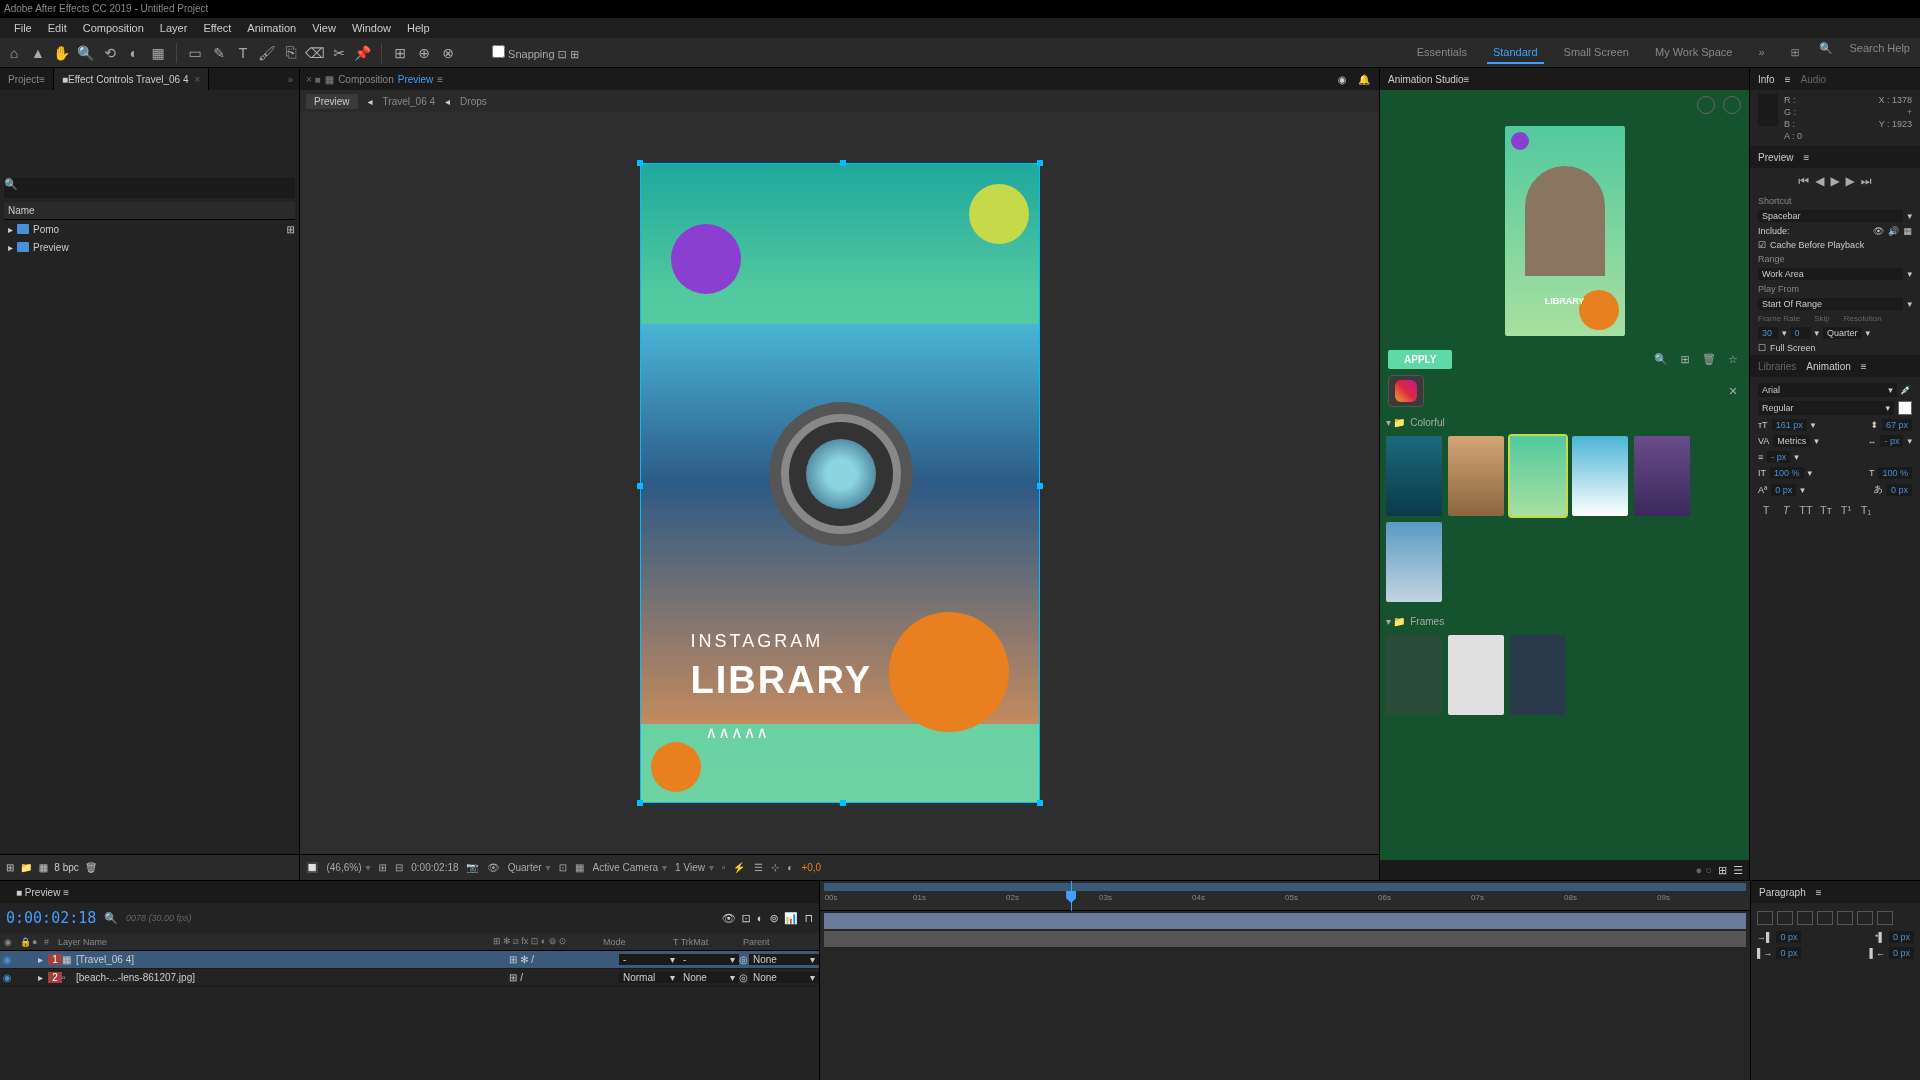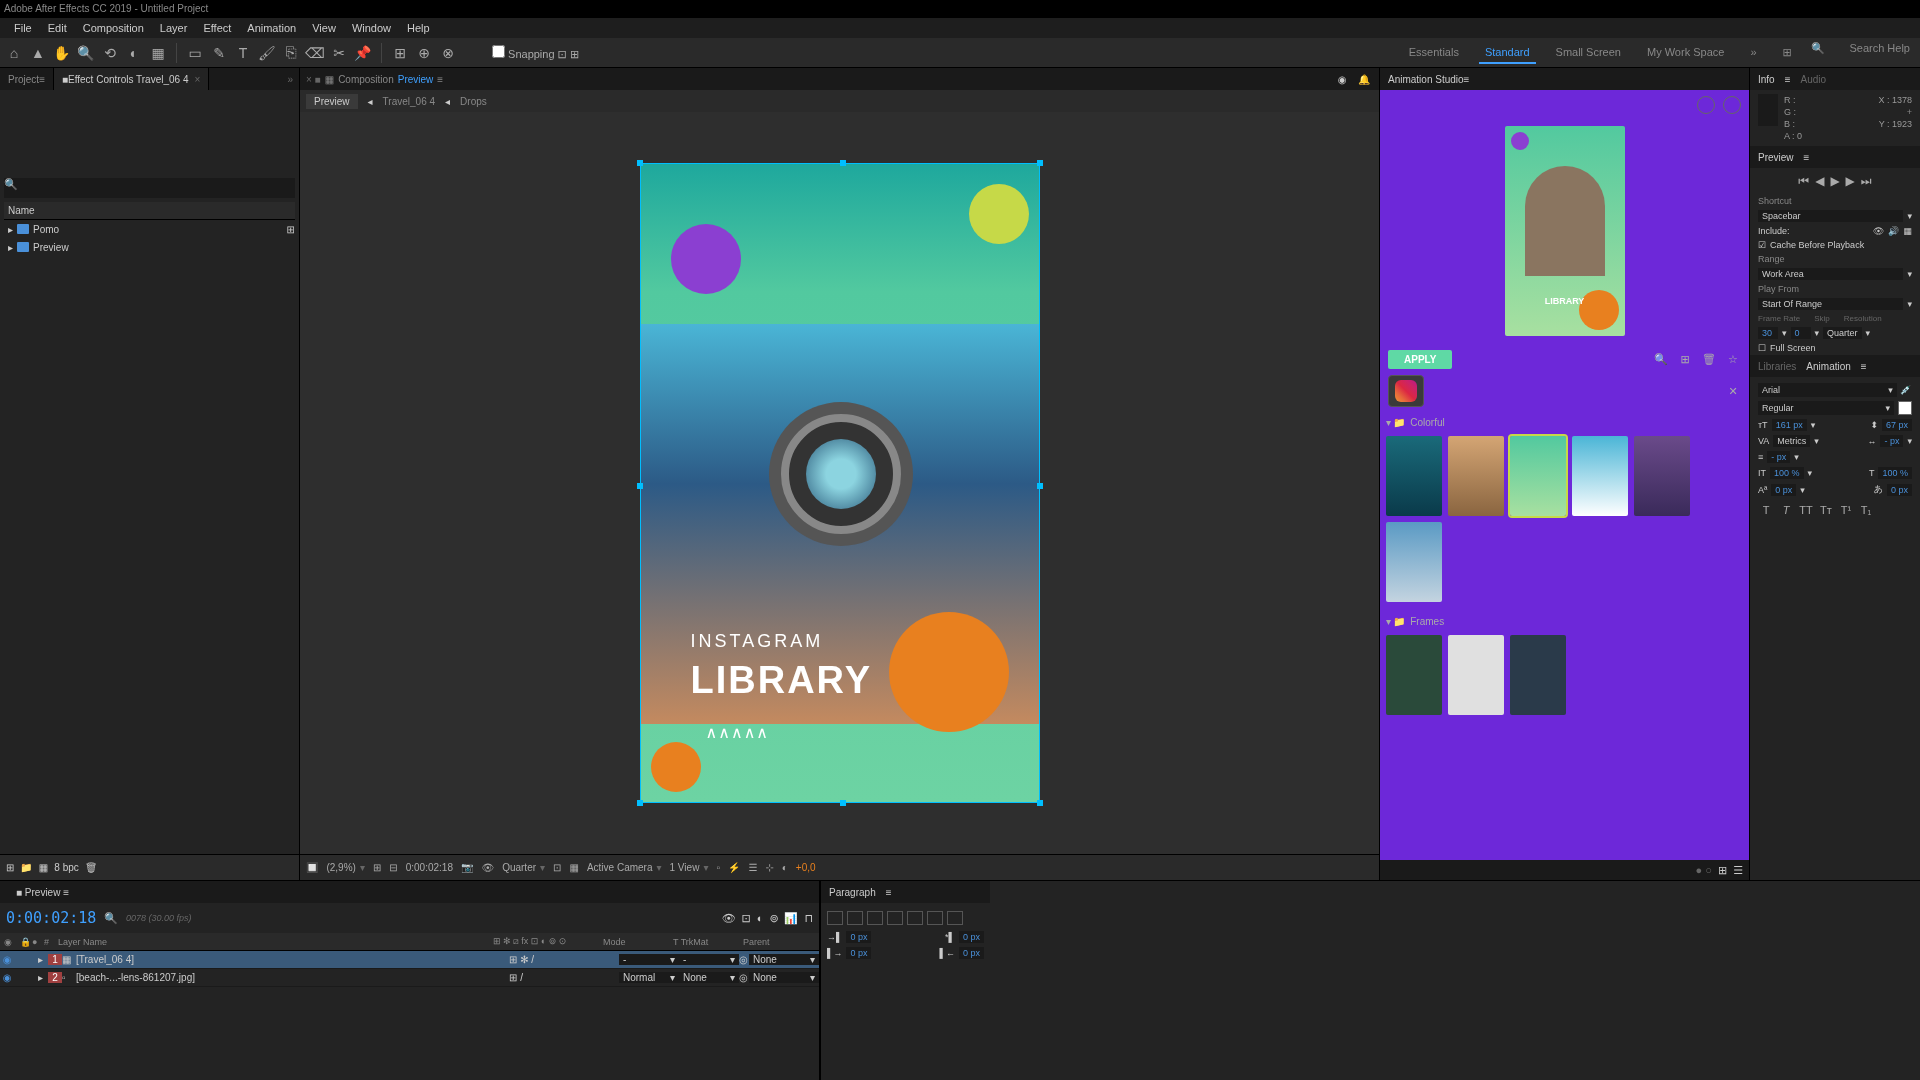--- a/index.html
+++ b/index.html
@@ -14,27 +14,27 @@
 
 
 .toolbar { height:30px; background:#2a2a2a; display:flex; align-items:center; border-bottom:1px solid #000; }
 .tool-group { display:flex; align-items:center; padding:0 4px; gap:4px; }
 .tool-icon { width:20px; height:20px; display:flex; align-items:center; justify-content:center; color:#aaa; font-size:14px; cursor:pointer; }
 .tool-sep { width:1px; height:20px; background:#444; margin:0 4px; }
 .snapping { margin-left:30px; color:#aaa; font-size:11px; }
 .workspace-tabs { margin-left:auto; display:flex; gap:14px; padding-right:10px; font-size:11px; }
 .workspace-tabs .ws { color:#888; padding:4px 6px; }
 .workspace-tabs .ws.active { color:#3fa0ff; border-bottom:2px solid #3fa0ff; }
-.search-help { margin-left:10px; color:#888; }
+.search-help { margin-left:2px; color:#888; }
 
 
 .main { display:flex; height:calc(100% - 68px - 200px); }
 .left-panel { width:300px; background:#232323; border-right:1px solid #000; display:flex; flex-direction:column; }
 .center-panel { flex:1; background:#232323; display:flex; flex-direction:column; border-right:1px solid #000; }
-.plugin-panel { width:370px; background:#6d28d9; border-right:1px solid #000; display:flex; flex-direction:column; }
+.plugin-panel { width:370px; background:#14532d; border-right:1px solid #000; display:flex; flex-direction:column; }
 .right-panel { width:170px; background:#232323; display:flex; flex-direction:column; }
 
 
 .panel-tabs { height:22px; background:#1a1a1a; display:flex; align-items:center; font-size:10px; }
 .panel-tab { padding:0 8px; height:100%; display:flex; align-items:center; color:#888; border-right:1px solid #000; }
 .panel-tab.active { background:#232323; color:#ccc; }
 .panel-tab .x { margin-left:6px; color:#666; }
 
 
 .project-content { flex:1; padding:4px; }
@@ -256,21 +256,21 @@
           <div class="handle" style="top:-3px;right:-3px"></div>
         <div class="handle" style="top:50%;left:-3px"></div>
           <div class="handle" style="top:50%;right:-3px"></div>
         <div class="handle" style="bottom:-3px;left:-3px"></div>
           <div class="handle" style="bottom:-3px;left:50%"></div>
           <div class="handle" style="bottom:-3px;right:-3px"></div>
       </div>
     </div>
     <div class="viewer-footer">
       <span class="vf-item">🔲</span>
-      <span class="vf-item vf-drop">(2,9%)</span>
+      <span class="vf-item vf-drop">(46,6%)</span>
       <span class="vf-item">⊞</span>
       <span class="vf-item">⊟</span>
       <span class="vf-item">0:00:02:18</span>
       <span class="vf-item">📷</span>
       <span class="vf-item">👁</span>
       <span class="vf-item vf-drop">Quarter</span>
       <span class="vf-item">⊡</span>
       <span class="vf-item">▦</span>
       <span class="vf-item vf-drop">Active Camera</span>
       <span class="vf-item vf-drop">1 View</span>
@@ -480,20 +480,42 @@
         <span style="width:14px;background:#a04040;color:#fff;text-align:center">2</span>
       <span style="width:14px">▫</span>
       <span class="layer-name">[beach-...-lens-861207.jpg]</span>
       <span style="width:110px">⊞   / </span>
       <span class="mode-sel"><span>Normal</span>▾</span>
       <span class="mode-sel"><span>None</span>▾</span>
       <span style="width:10px">◎</span>
       <span class="mode-sel" style="width:70px"><span>None</span>▾</span>
     </div>
   </div>
+  <div class="tl-right">
+    <div class="tl-ruler">
+      <div class="workarea"></div>
+      <div class="ruler-mark" style="left:0.5%">00s</div>
+      <div class="ruler-mark" style="left:10%">01s</div>
+      <div class="ruler-mark" style="left:20%">02s</div>
+      <div class="ruler-mark" style="left:30%">03s</div>
+      <div class="ruler-mark" style="left:40%">04s</div>
+      <div class="ruler-mark" style="left:50%">05s</div>
+      <div class="ruler-mark" style="left:60%">06s</div>
+      <div class="ruler-mark" style="left:70%">07s</div>
+      <div class="ruler-mark" style="left:80%">08s</div>
+      <div class="ruler-mark" style="left:90%">09s</div>
+      <div class="playhead" style="left:27%">
+          <div class="playhead-top"></div>
+        </div>
+    </div>
+    <div class="tl-tracks">
+      <div class="track-bar"></div>
+      <div class="track-bar2"></div>
+    </div>
+  </div>
   <div class="tl-para">
     <div class="rsection-tab"><span>Paragraph</span> ≡</div>
     <div class="para-body">
       <div class="para-icons">
         <div class="para-icon"></div>
         <div class="para-icon"></div>
         <div class="para-icon"></div>
         <div class="para-icon"></div>
         <div class="para-icon"></div>
         <div class="para-icon"></div>

